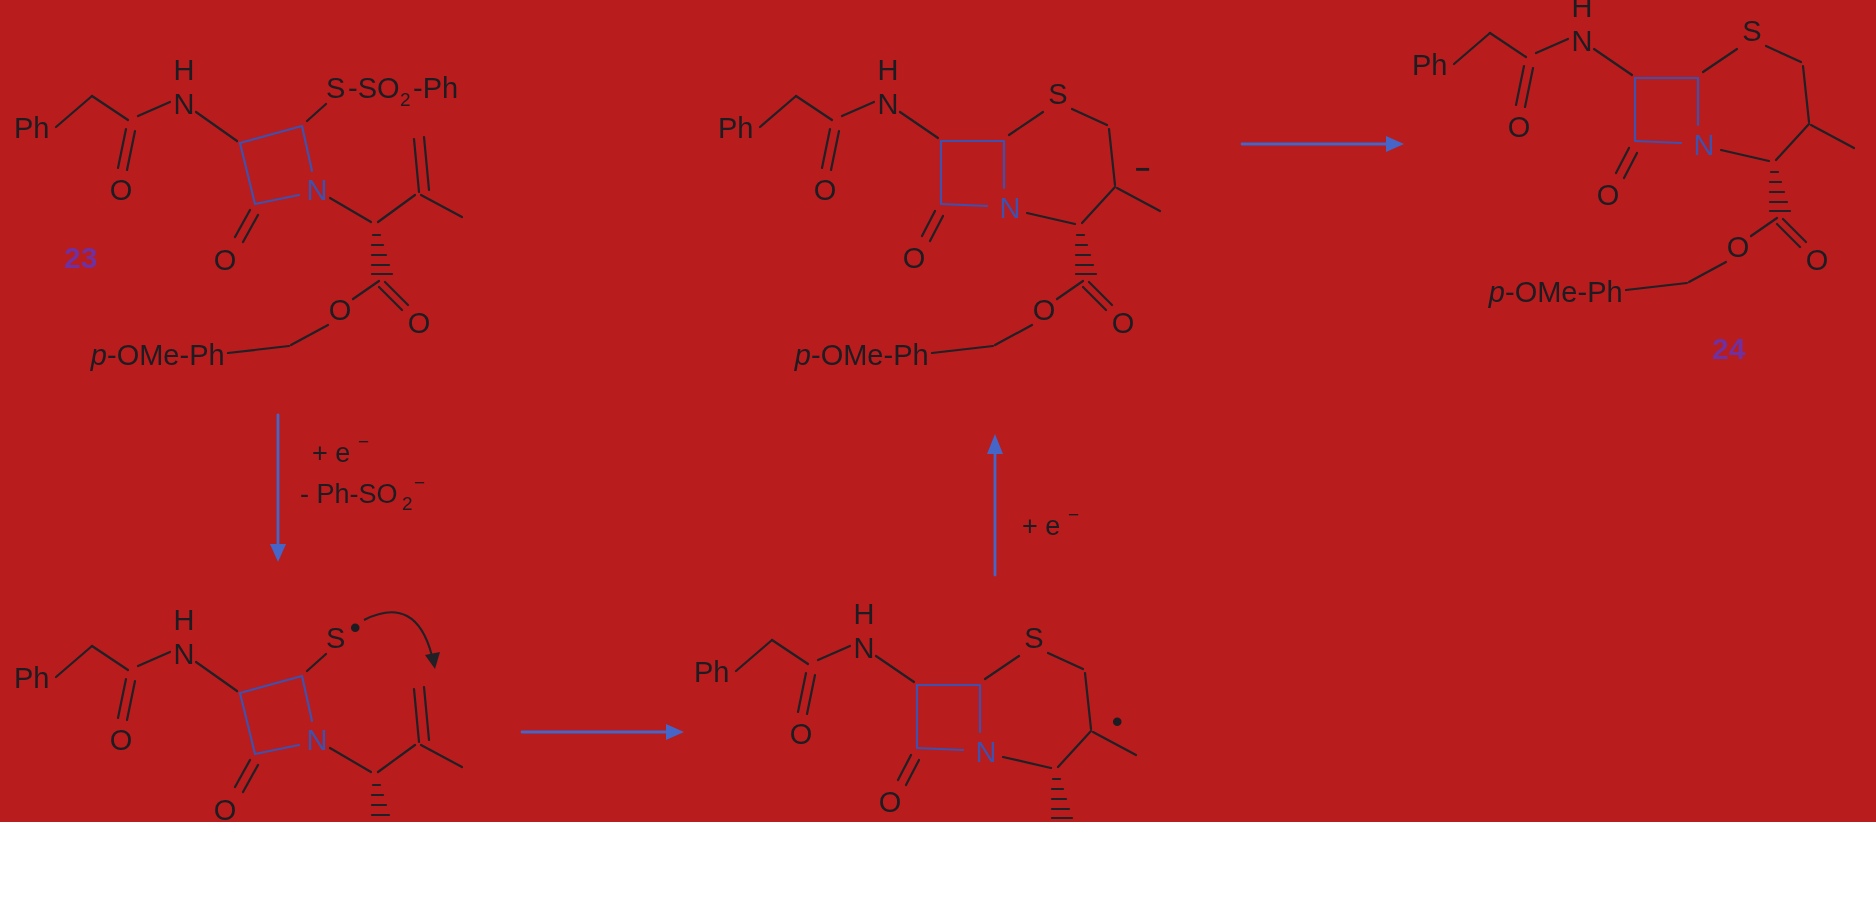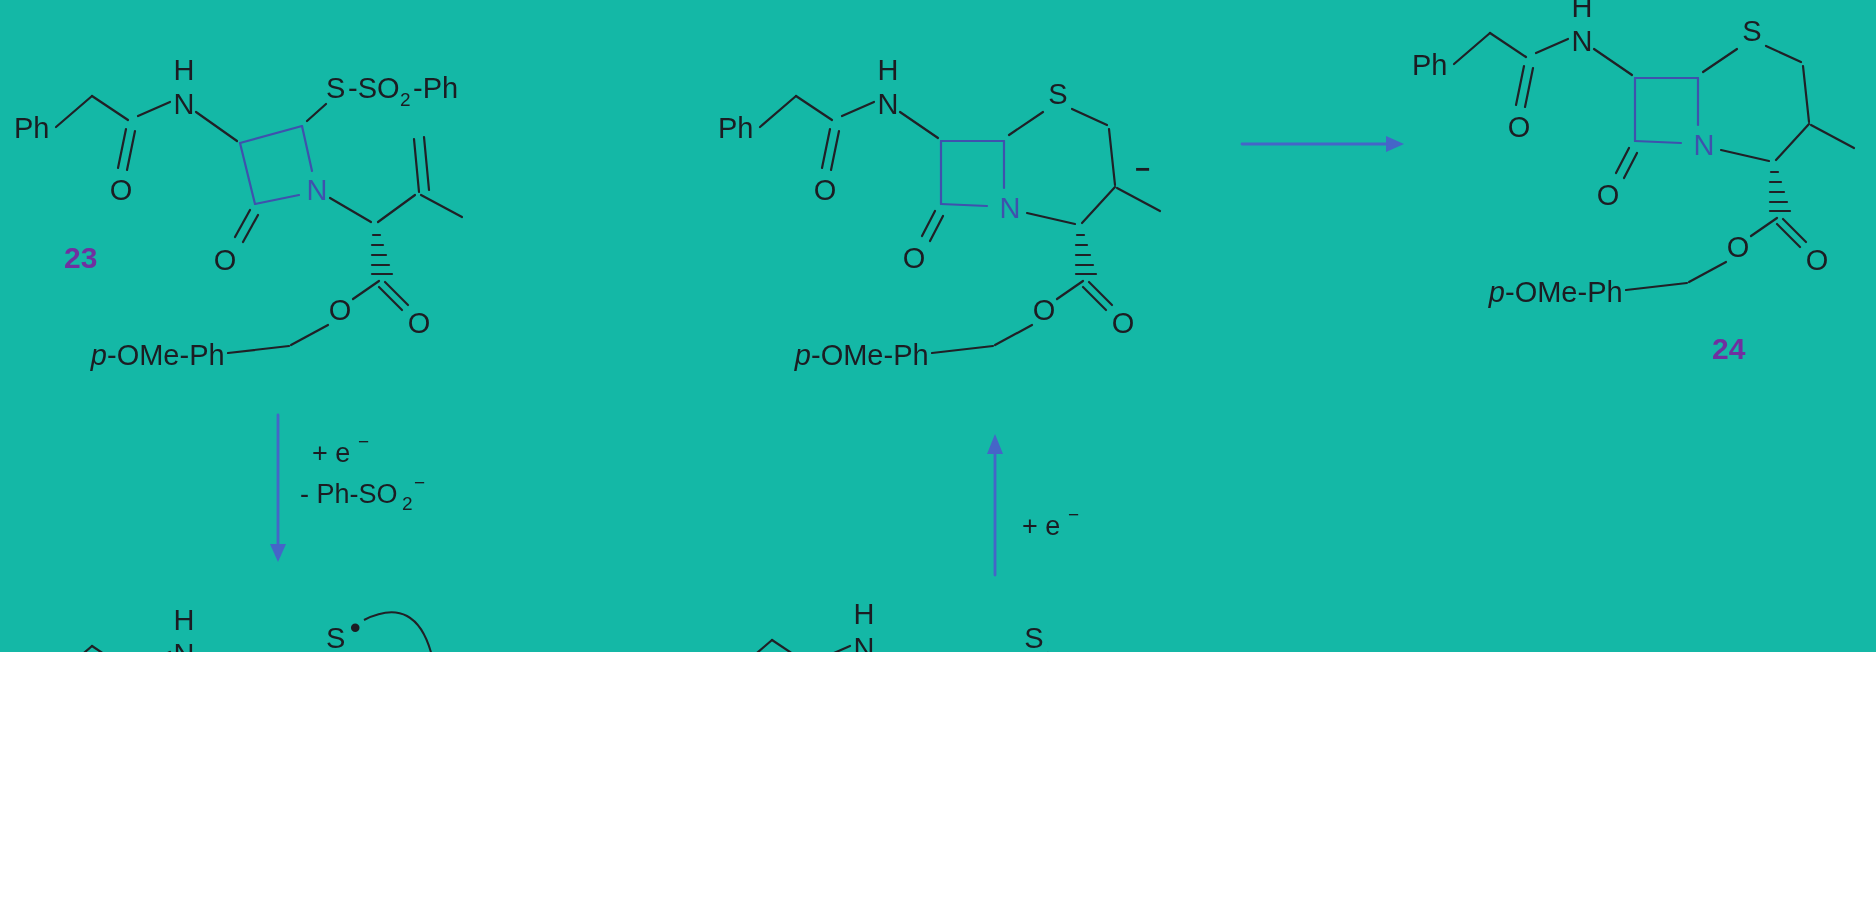--- a/index.html
+++ b/index.html
@@ -1,16 +1,16 @@
 <!DOCTYPE html>
 <html><head>
 <meta charset="utf-8">
 <style>
   html,body{margin:0;padding:0;background:#ffffff;}
-  .canvas{width:1876px;height:652px;background:#14b8a6;overflow:hidden;font-family:"Liberation Sans",sans-serif;}
+  .canvas{width:1876px;height:822px;background:#b91c1c;overflow:hidden;font-family:"Liberation Sans",sans-serif;}
   svg{display:block;}
   svg text{fill:#1c1c22;font-family:"Liberation Sans",sans-serif;font-size:29px;}
   .bond{stroke:#202026;stroke-width:2.2;stroke-linecap:round;fill:none;}
   .core{stroke:#3f51ad;}
   .core-n{fill:#3f51ad;}
   .sub{font-size:19px;}
   .cond{font-size:27px;}
   .num{font-size:30px;font-weight:bold;fill:#7030a0;}
   .arrow-line{stroke:#4565c8;stroke-width:2.8;stroke-linecap:round;fill:none;}
   .arrow-head{fill:#4565c8;stroke:none;}

